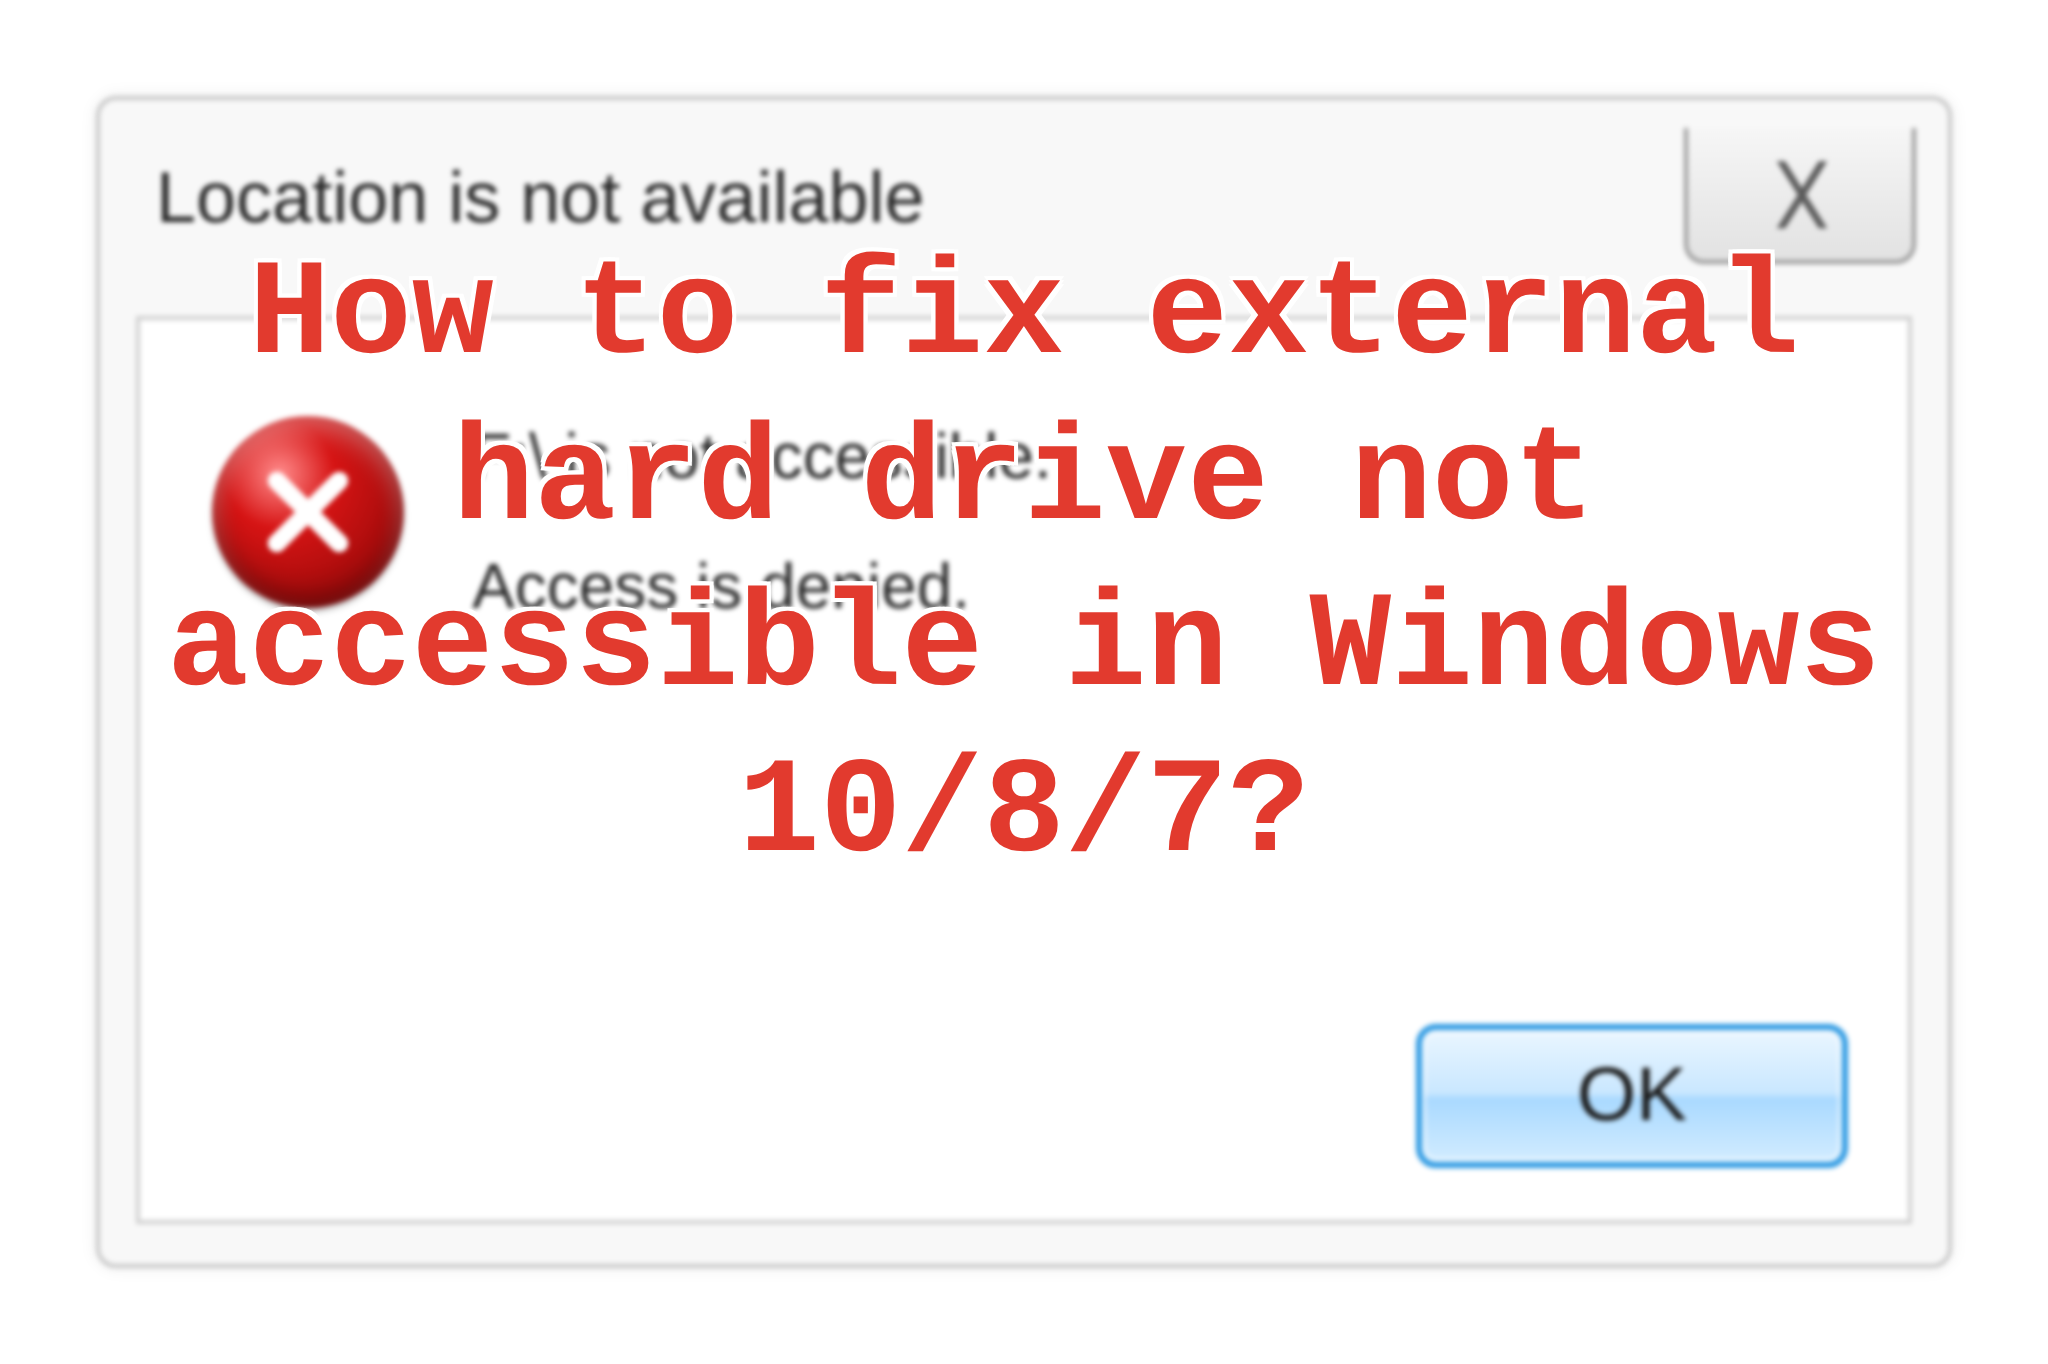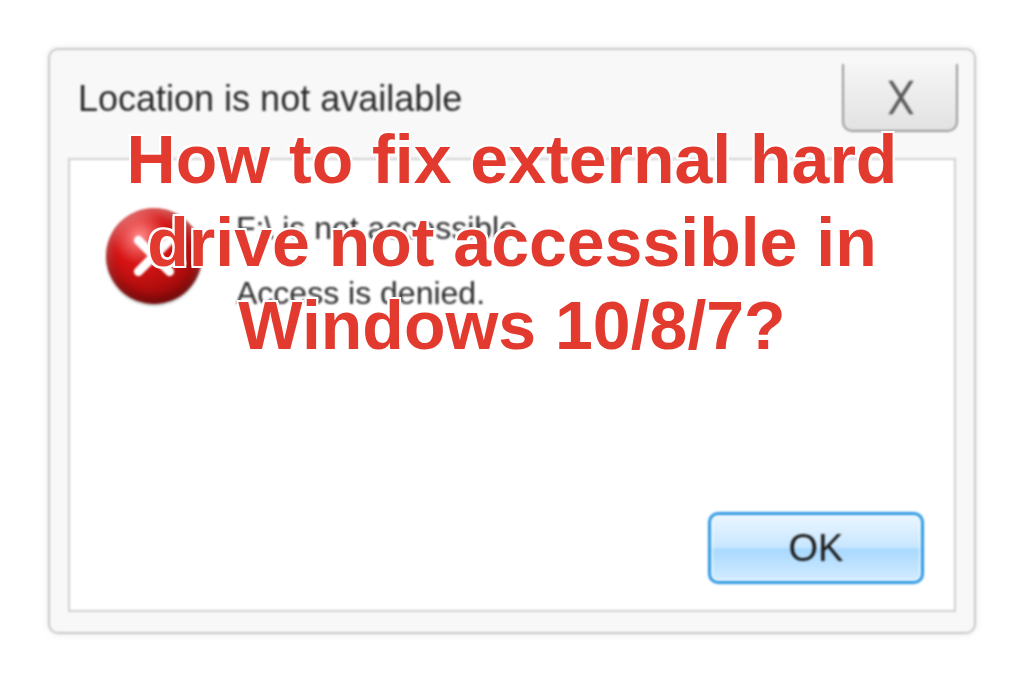--- a/index.html
+++ b/index.html
@@ -122,21 +122,21 @@
       font-size: 38px;
       color: #1a1a1a;
       cursor: pointer;
     }
     .overlay-title {
       position: absolute;
       left: 0;
       top: 118px;
       width: 1024px;
       text-align: center;
-      font-family: Liberation Sans, sans-serif;
+      font-family: Liberation Mono, monospace;
       font-size: 68px;
       font-weight: 700;
       line-height: 1.22;
       color: #e23a2e;
       text-shadow:
         -2px -2px 0 #fff,
          2px -2px 0 #fff,
         -2px  2px 0 #fff,
          2px  2px 0 #fff,
         -2px  0   0 #fff,

